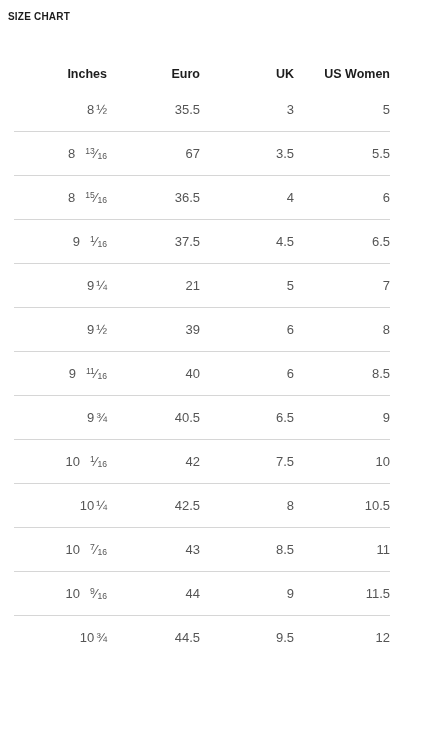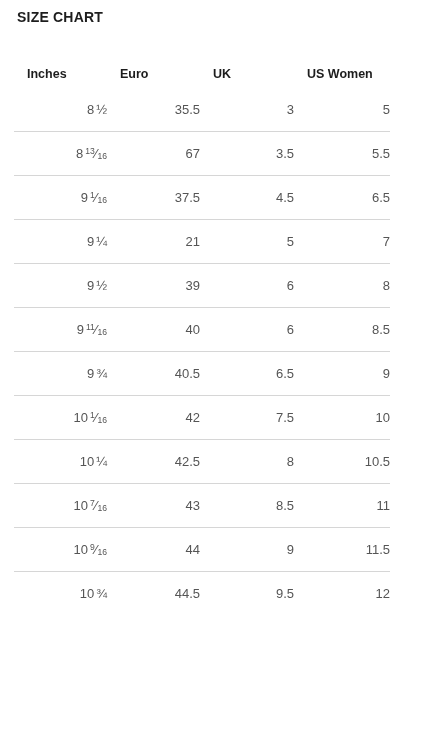--- a/index.html
+++ b/index.html
@@ -17,23 +17,23 @@
 
   .page {
     position: relative;
     width: 431px;
     height: 740px;
     box-sizing: border-box;
   }
 
   .chart-title {
     position: absolute;
-    left: 17px;
+    left: 8px;
     top: 8px;
-    font-size: 14px;
+    font-size: 10px;
     font-weight: bold;
     letter-spacing: 0.2px;
     color: #1d1d1d;
     line-height: 18px;
   }
 
   .size-table {
     position: absolute;
     left: 14px;
     top: 59px;
@@ -41,21 +41,21 @@
     border-collapse: collapse;
     table-layout: fixed;
   }
 
   .size-table col.c-inches { width: 93px; }
   .size-table col.c-euro   { width: 93px; }
   .size-table col.c-uk     { width: 94px; }
   .size-table col.c-us     { width: 96px; }
 
   .size-table th {
-    text-align: left;
+    text-align: right;
     font-size: 12.5px;
     font-weight: bold;
     color: #1d1d1d;
     padding: 0 0 0 13px;
     height: 29px;
     vertical-align: middle;
     border: none;
     white-space: nowrap;
   }
 
@@ -70,21 +70,21 @@
     border-top: 1px solid #d6d6d6;
     white-space: nowrap;
   }
 
   .size-table tbody tr:first-child td {
     border-top: none;
   }
 
   .frac {
     display: inline-block;
-    margin-left: 2px;
+    margin-left: 10px;
     white-space: nowrap;
   }
   .frac sup {
     font-size: 0.66em;
     vertical-align: 0.42em;
     line-height: 0;
   }
   .frac sub {
     font-size: 0.66em;
     vertical-align: -0.12em;
@@ -127,20 +127,26 @@
           <td>3</td>
           <td>5</td>
         </tr>
         <tr>
           <td><span>8</span><span class="frac"><sup>13</sup><span class="slash">⁄</span><sub>16</sub></span></td>
           <td>67</td>
           <td>3.5</td>
           <td>5.5</td>
         </tr>
         <tr>
+          <td><span>8</span><span class="frac"><sup>15</sup><span class="slash">⁄</span><sub>16</sub></span></td>
+          <td>36.5</td>
+          <td>4</td>
+          <td>6</td>
+        </tr>
+        <tr>
           <td><span>9</span><span class="frac"><sup>1</sup><span class="slash">⁄</span><sub>16</sub></span></td>
           <td>37.5</td>
           <td>4.5</td>
           <td>6.5</td>
         </tr>
         <tr>
           <td><span>9</span><span class="vulgar">¼</span></td>
           <td>21</td>
           <td>5</td>
           <td>7</td>

